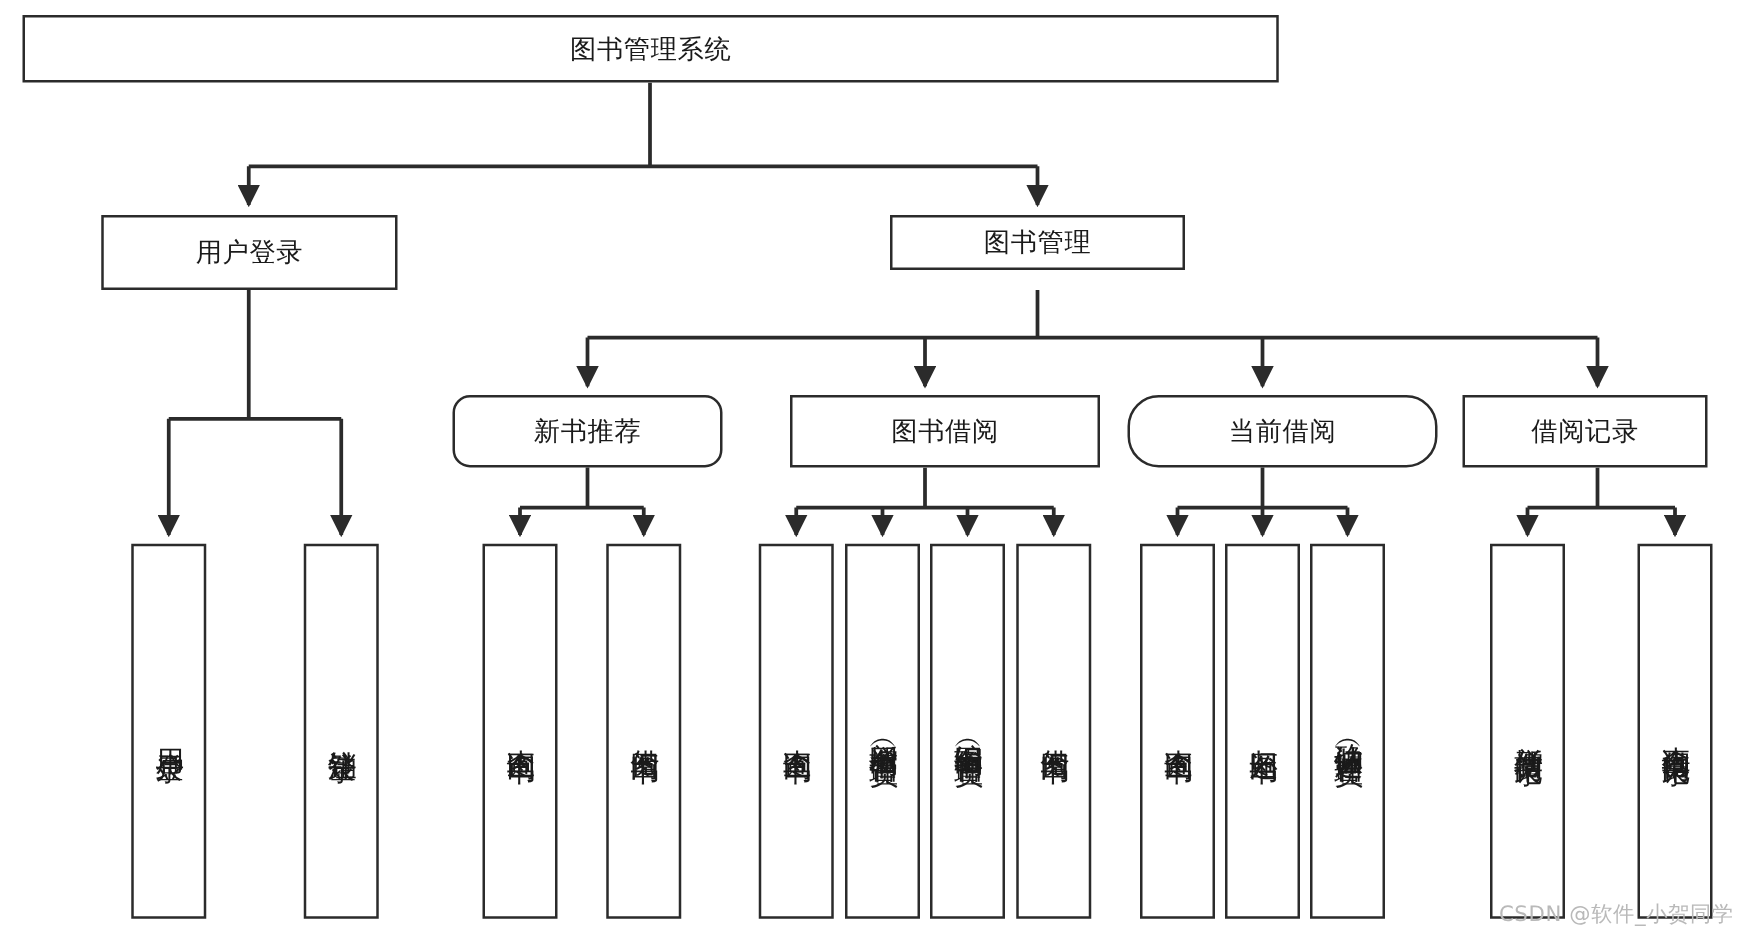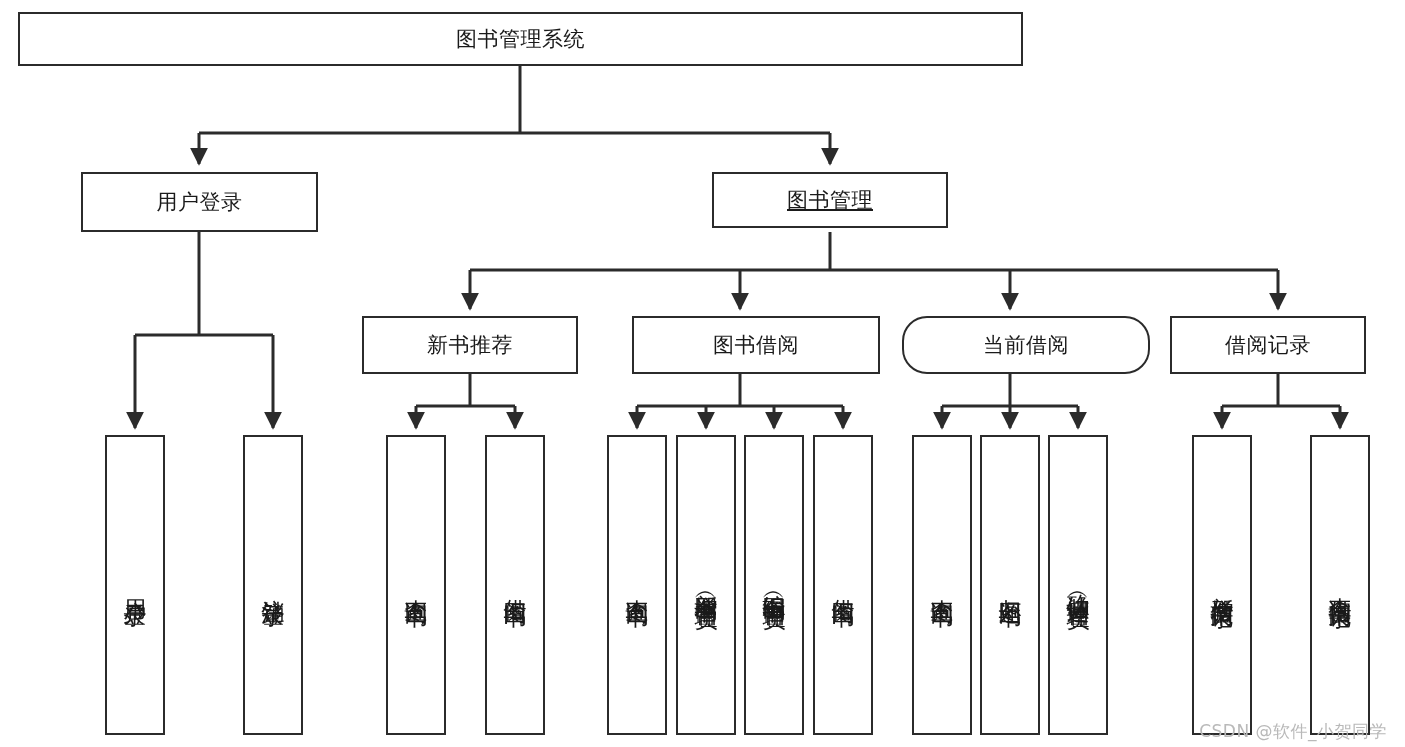--- a/index.html
+++ b/index.html
@@ -128,25 +128,25 @@
   </svg>
 
   <div class="node horiz root" style="left:18px; top:12px; width:1005px; height:54px;">
     <span class="node-label">图书管理系统</span>
   </div>
 
   <div class="node horiz" style="left:81px; top:172px; width:237px; height:60px;">
     <span class="node-label">用户登录</span>
   </div>
 
-  <div class="node horiz" style="left:712px; top:172px; width:236px; height:56px;text-decoration:underline;">
+  <div class="node horiz" style="left:712px; top:172px; width:236px; height:44px;">
     <span class="node-label">图书管理</span>
   </div>
 
-  <div class="node horiz" style="left:362px; top:316px; width:216px; height:58px;">
+  <div class="node horiz" style="left:362px; top:316px; width:216px; height:58px;border-radius:14px;">
     <span class="node-label">新书推荐</span>
   </div>
 
   <div class="node horiz" style="left:632px; top:316px; width:248px; height:58px;">
     <span class="node-label">图书借阅</span>
   </div>
 
   <div class="node horiz" style="left:902px; top:316px; width:248px; height:58px;border-radius:25px;">
     <span class="node-label">当前借阅</span>
   </div>

